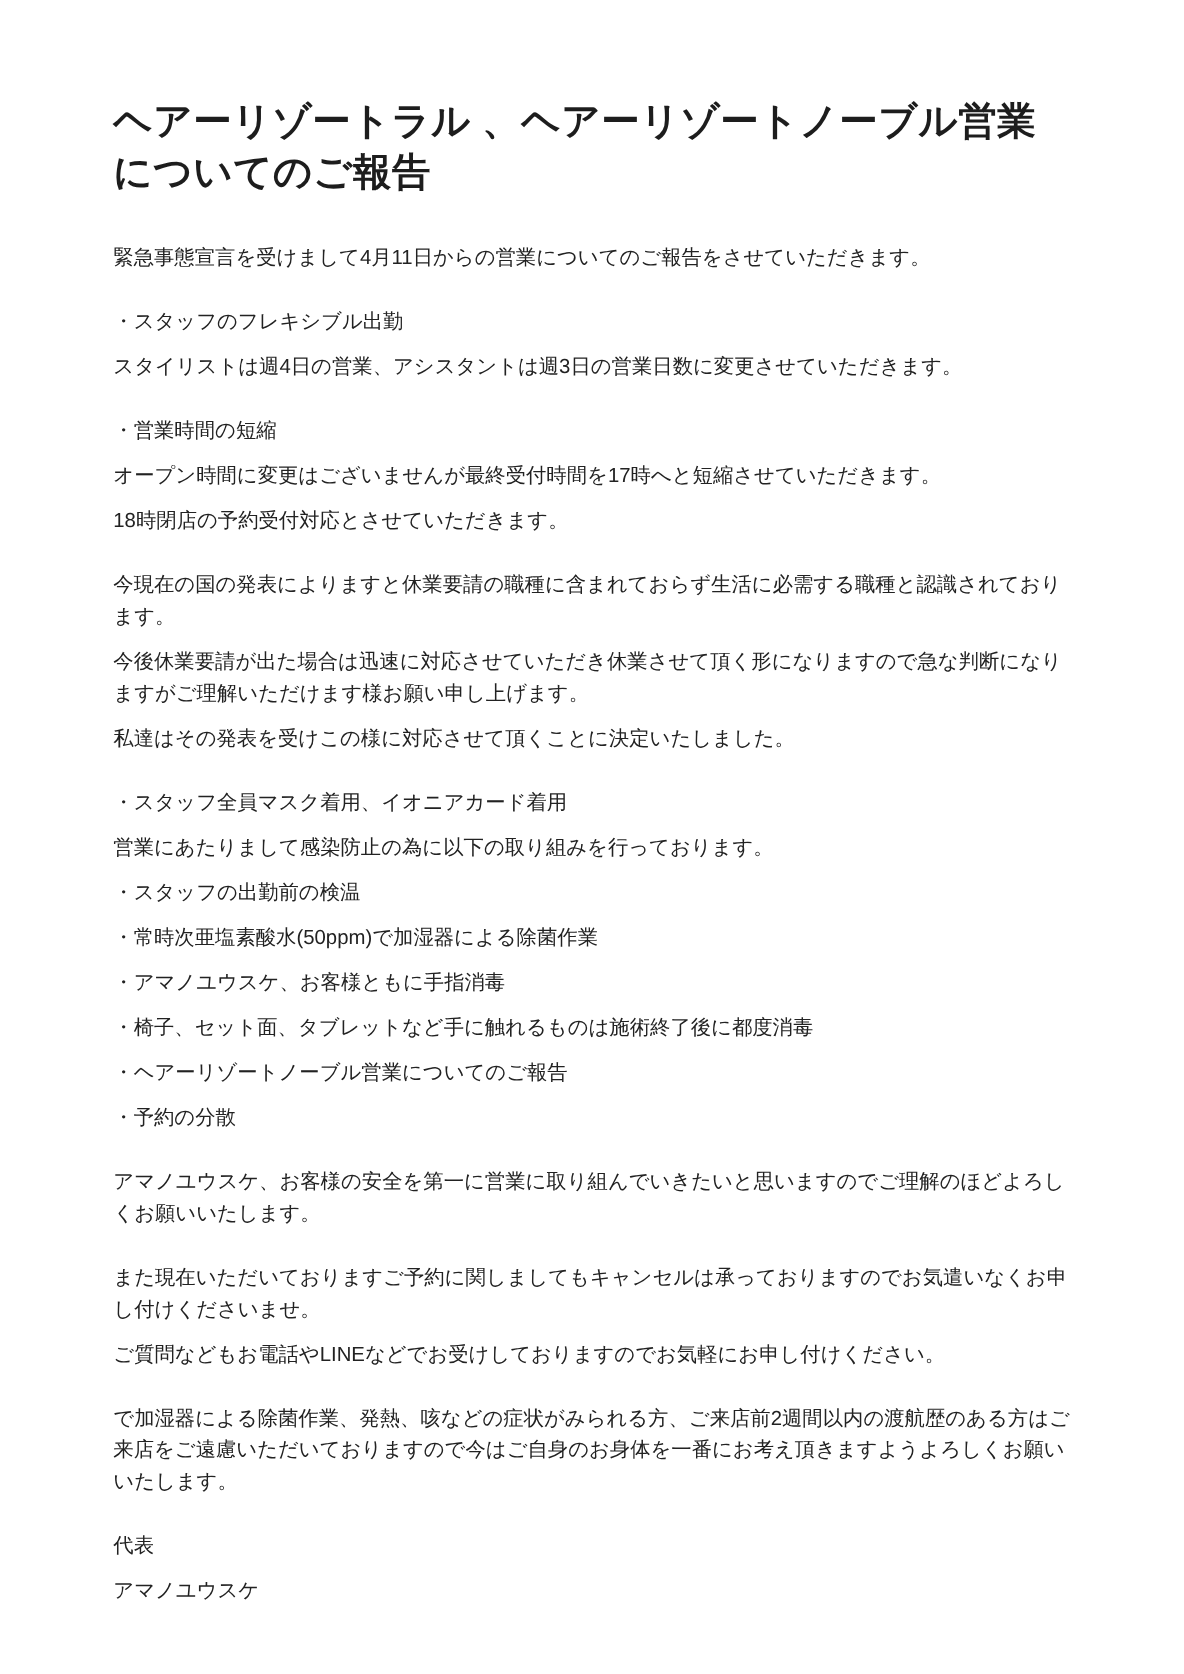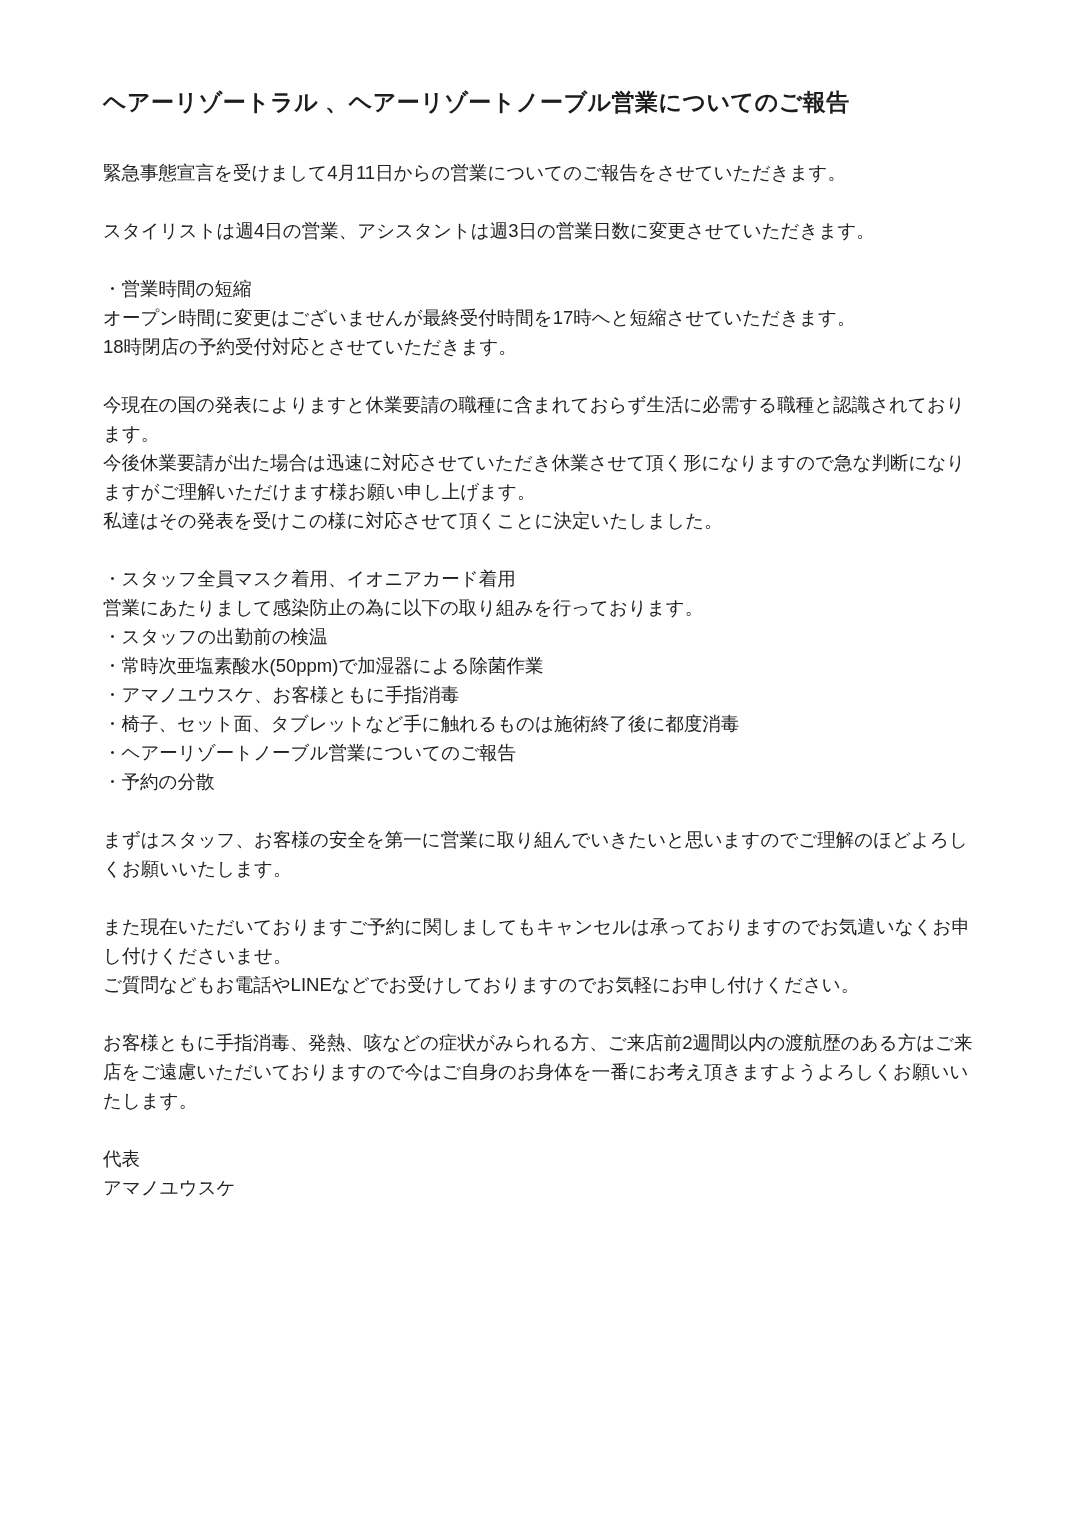--- a/index.html
+++ b/index.html
@@ -14,49 +14,51 @@
     color: #222222;
     -webkit-font-smoothing: antialiased;
   }
   main.doc {
     box-sizing: border-box;
     width: 1076px;
     padding: 88px 100px 60px 103px;
   }
   h1.doc-title {
     margin: 0 0 40px 0;
-    font-size: 23px;
+    font-size: 35px;
     line-height: 1.3;
     font-weight: 700;
     color: #1d1d1d;
     letter-spacing: 0.5px;
   }
   .doc-body p.para {
     margin: 0 0 29px 0;
     font-size: 18.5px;
     line-height: 29px;
     font-weight: 400;
     color: #222222;
   }
   .doc-body p.para .line {
     display: block;
     word-break: break-all;
     overflow-wrap: anywhere;
+    margin-top: 12px;
   }
 </style>
 </head>
 <body>
 
 <main class="doc">
   <h1 class="doc-title">ヘアーリゾートラル 、ヘアーリゾートノーブル営業についてのご報告</h1>
   <div class="doc-body" id="doc-body">
       <p class="para">
         <span class="line">緊急事態宣言を受けまして4月11日からの営業についてのご報告をさせていただきます。</span>
       </p>
       <p class="para">
+        <span class="line">・スタッフのフレキシブル出勤</span>
         <span class="line">スタイリストは週4日の営業、アシスタントは週3日の営業日数に変更させていただきます。</span>
       </p>
       <p class="para">
         <span class="line">・営業時間の短縮</span>
         <span class="line">オープン時間に変更はございませんが最終受付時間を17時へと短縮させていただきます。</span>
         <span class="line">18時閉店の予約受付対応とさせていただきます。</span>
       </p>
       <p class="para">
         <span class="line">今現在の国の発表によりますと休業要請の職種に含まれておらず生活に必需する職種と認識されております。</span>
         <span class="line">今後休業要請が出た場合は迅速に対応させていただき休業させて頂く形になりますので急な判断になりますがご理解いただけます様お願い申し上げます。</span>
@@ -66,27 +68,27 @@
         <span class="line">・スタッフ全員マスク着用、イオニアカード着用</span>
         <span class="line">営業にあたりまして感染防止の為に以下の取り組みを行っております。</span>
         <span class="line">・スタッフの出勤前の検温</span>
         <span class="line">・常時次亜塩素酸水(50ppm)で加湿器による除菌作業</span>
         <span class="line">・アマノユウスケ、お客様ともに手指消毒</span>
         <span class="line">・椅子、セット面、タブレットなど手に触れるものは施術終了後に都度消毒</span>
         <span class="line">・ヘアーリゾートノーブル営業についてのご報告</span>
         <span class="line">・予約の分散</span>
       </p>
       <p class="para">
-        <span class="line">まずはスタッフ、お客様の安全を第一に営業に取り組んでいきたいと思いますのでご理解のほどよろしくお願いいたします。</span>
+        <span class="line">アマノユウスケ、お客様の安全を第一に営業に取り組んでいきたいと思いますのでご理解のほどよろしくお願いいたします。</span>
       </p>
       <p class="para">
         <span class="line">また現在いただいておりますご予約に関しましてもキャンセルは承っておりますのでお気遣いなくお申し付けくださいませ。</span>
         <span class="line">ご質問などもお電話やLINEなどでお受けしておりますのでお気軽にお申し付けください。</span>
       </p>
       <p class="para">
-        <span class="line">お客様ともに手指消毒、発熱、咳などの症状がみられる方、ご来店前2週間以内の渡航歴のある方はご来店をご遠慮いただいておりますので今はご自身のお身体を一番にお考え頂きますようよろしくお願いいたします。</span>
+        <span class="line">で加湿器による除菌作業、発熱、咳などの症状がみられる方、ご来店前2週間以内の渡航歴のある方はご来店をご遠慮いただいておりますので今はご自身のお身体を一番にお考え頂きますようよろしくお願いいたします。</span>
       </p>
       <p class="para">
         <span class="line">代表</span>
         <span class="line">アマノユウスケ</span>
       </p>
     </div>
 </main>
 
 </body></html>

